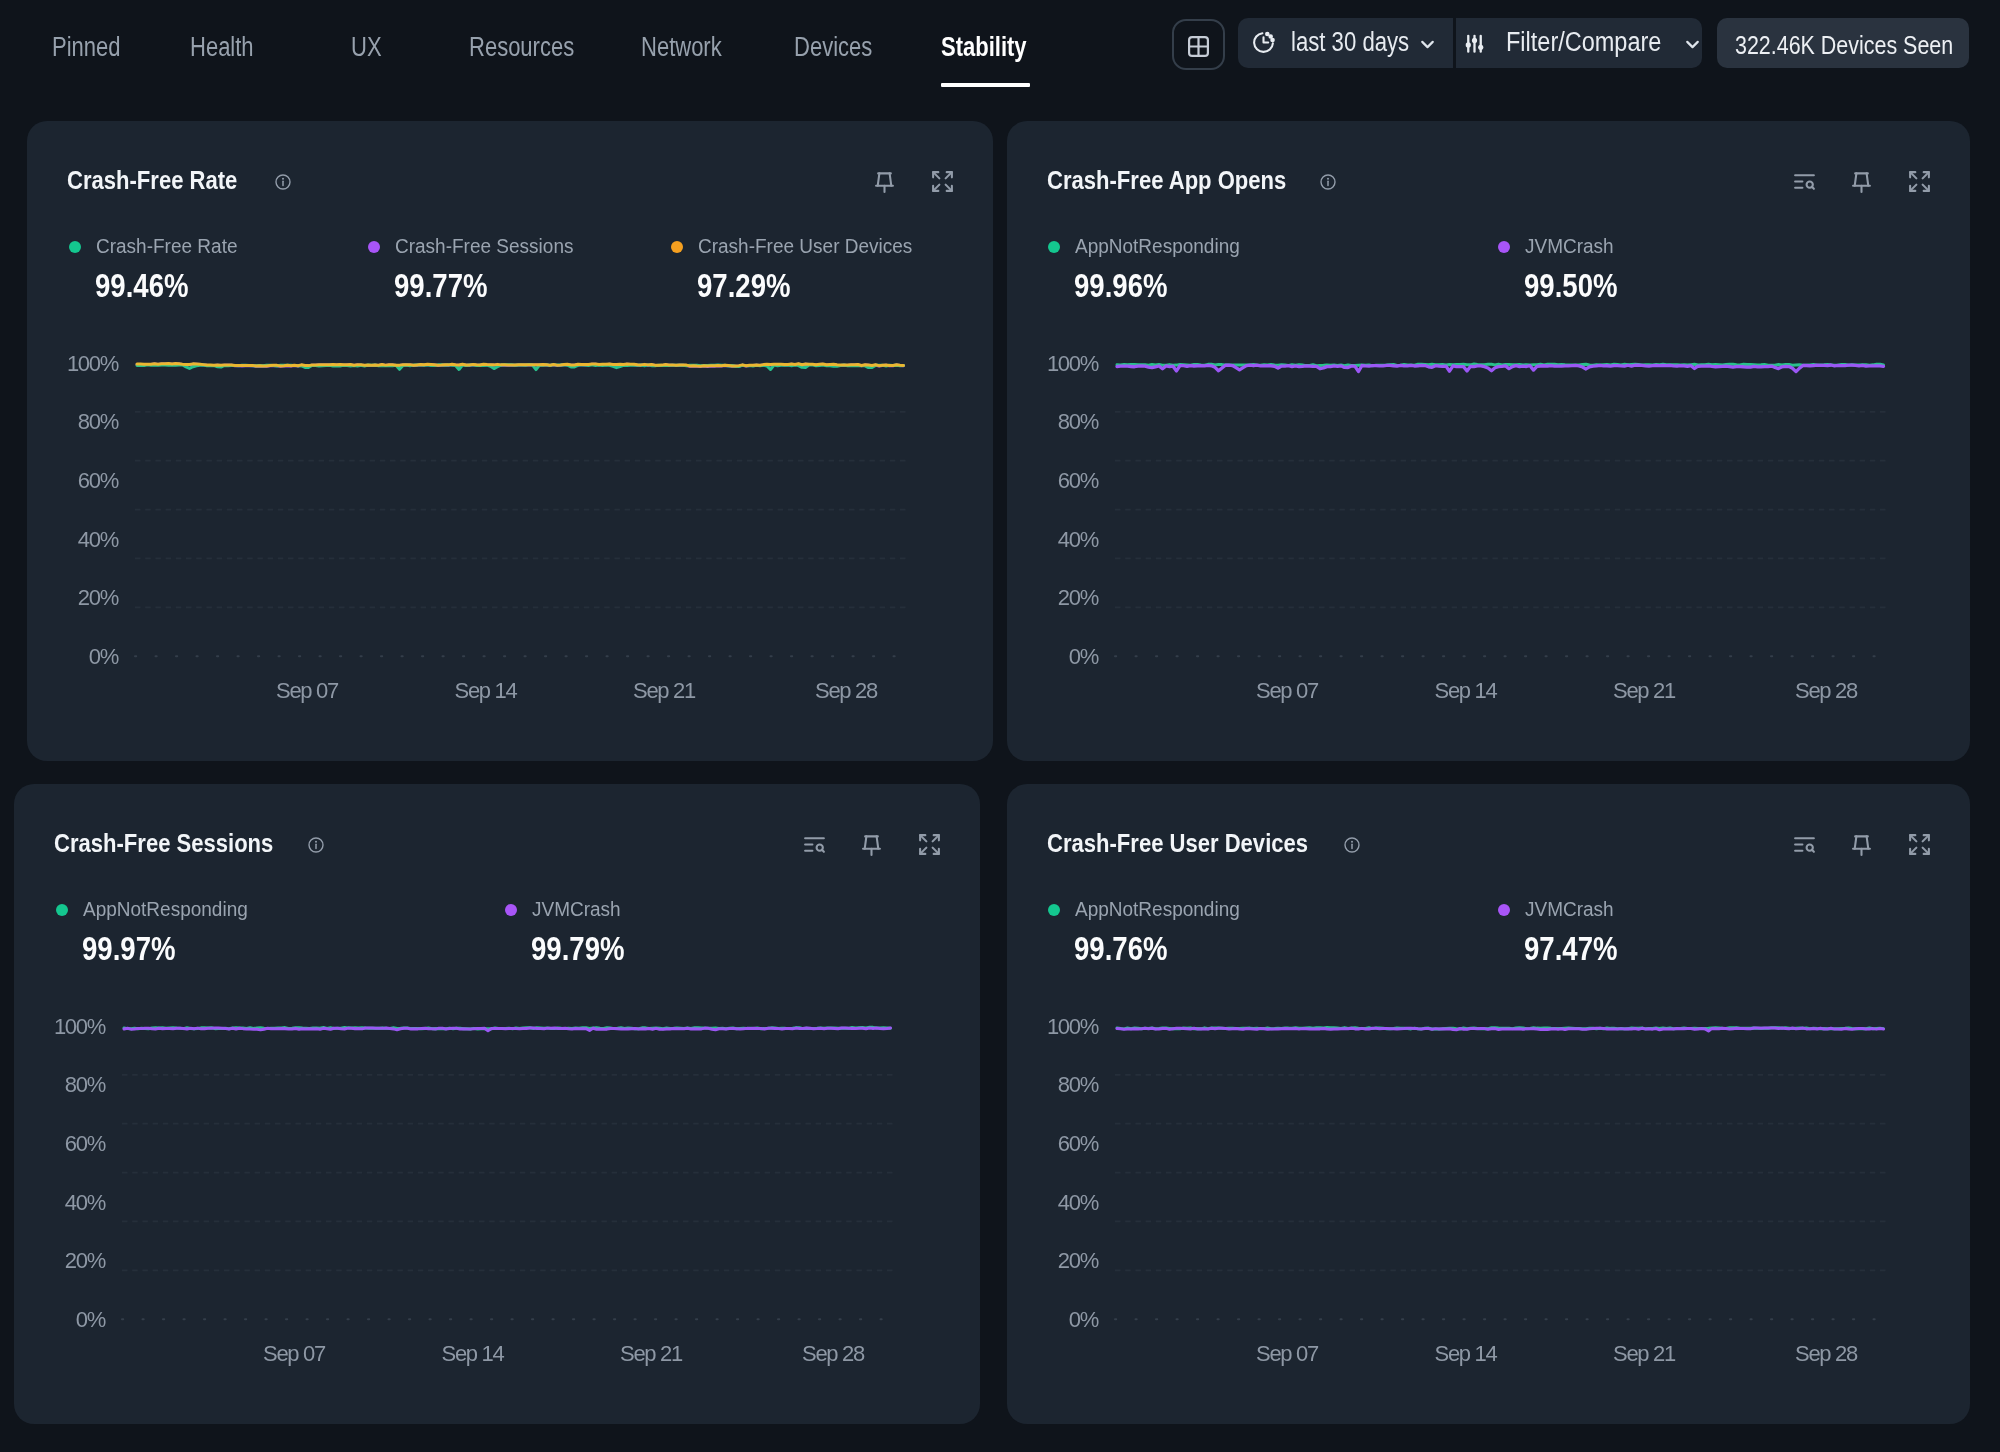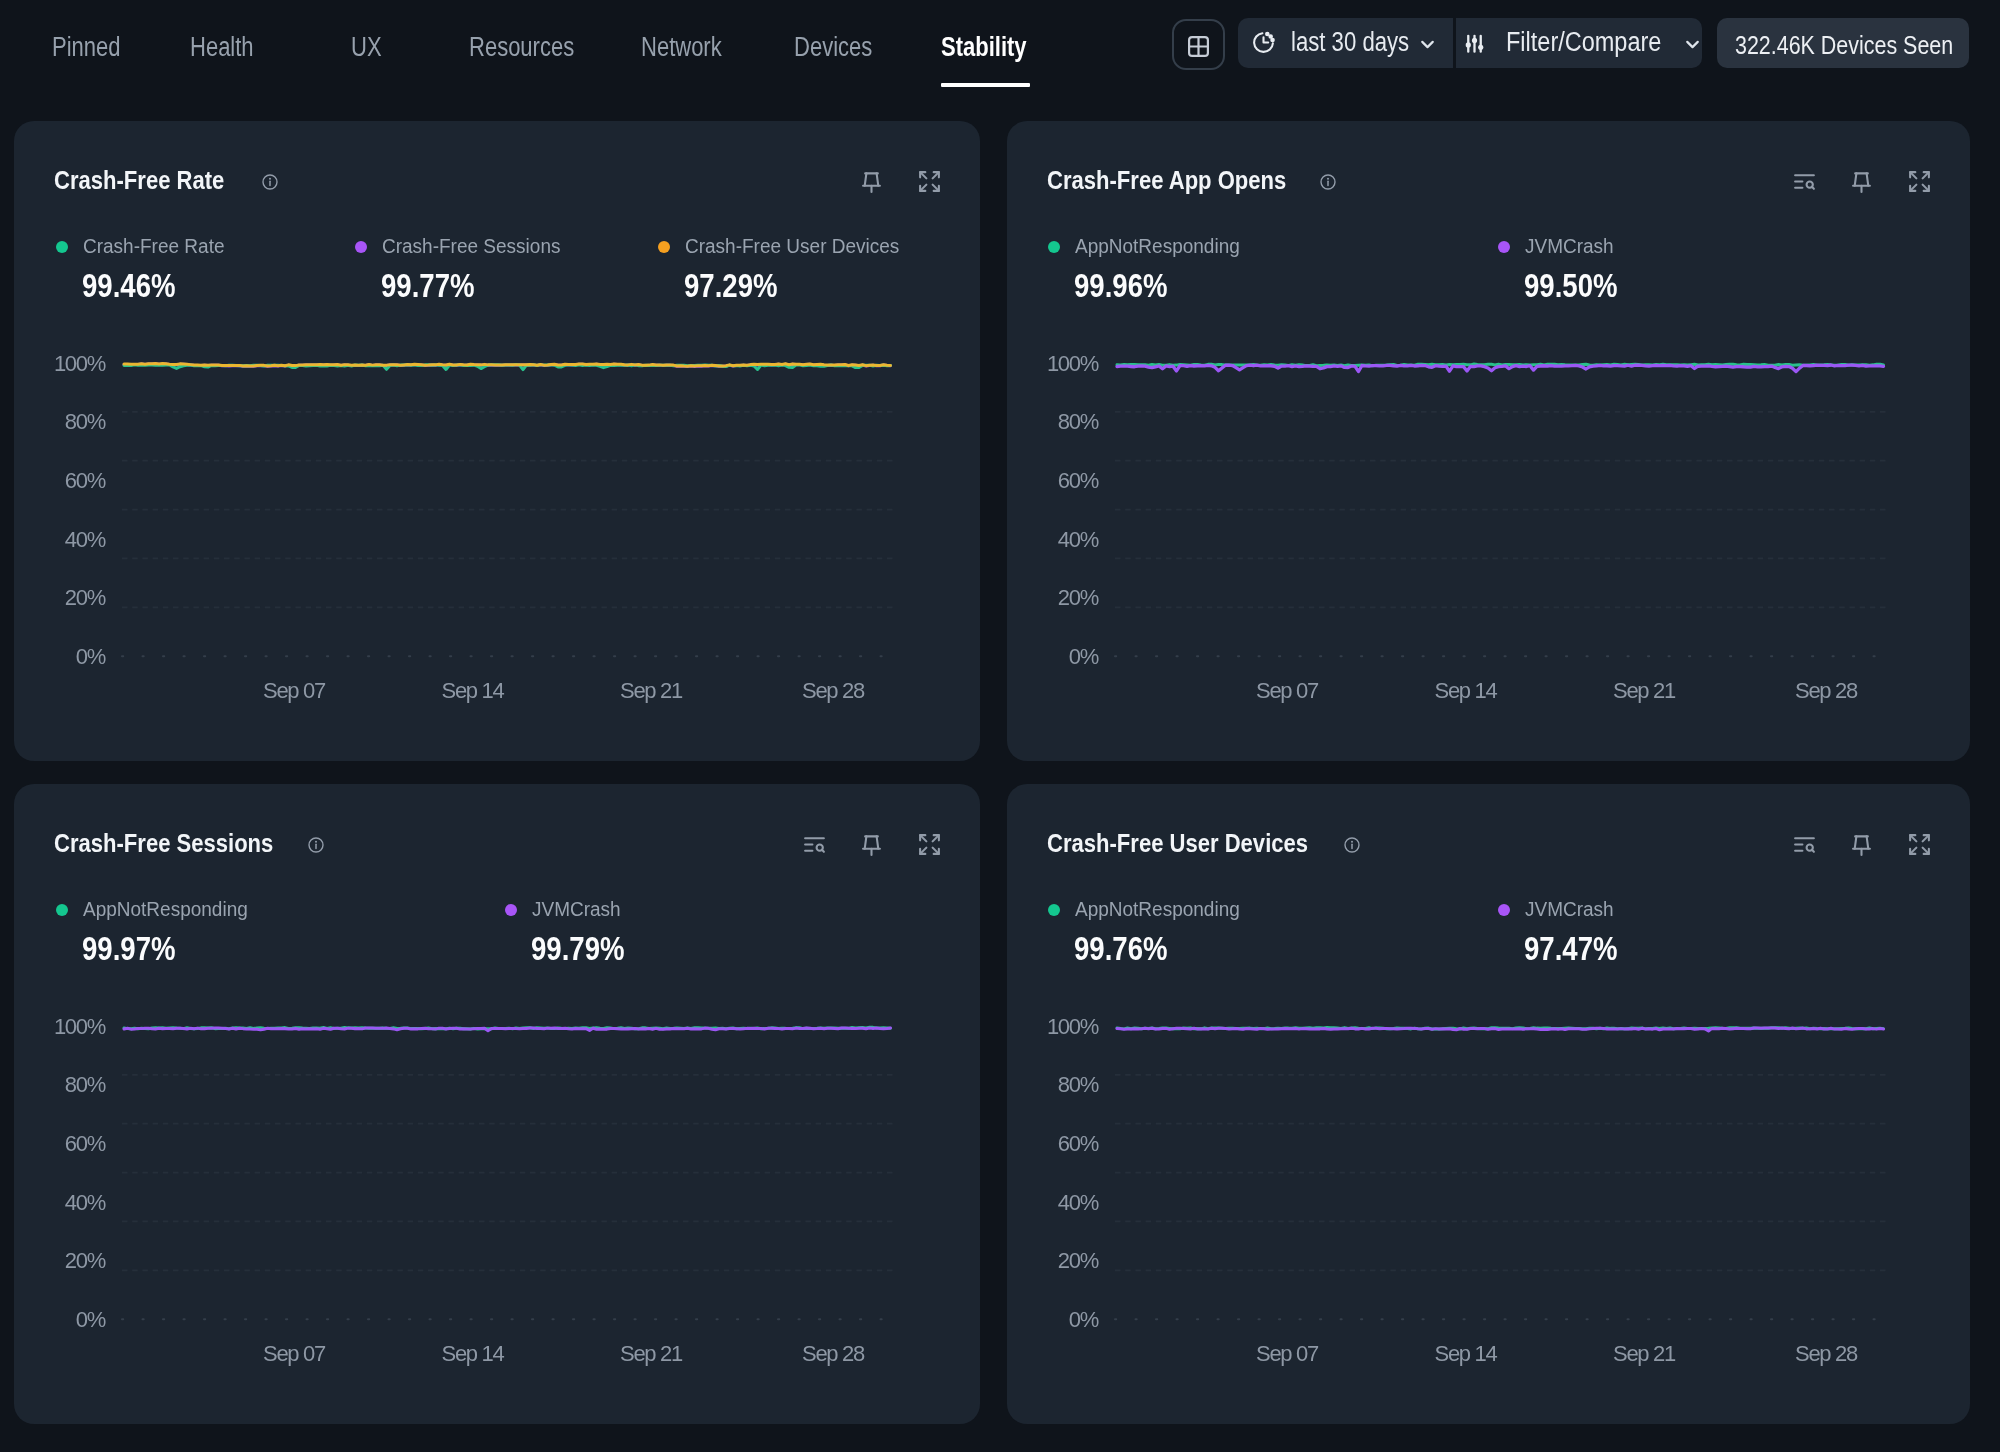--- a/index.html
+++ b/index.html
@@ -36,21 +36,21 @@
       <circle cx="5.5" cy="13.5" r="2.7" fill="#e8ecf1" stroke="none"></circle>
       <circle cx="12" cy="8.8" r="2.7" fill="#e8ecf1" stroke="none"></circle>
       <circle cx="18.5" cy="16" r="2.7" fill="#e8ecf1" stroke="none"></circle>
     </svg></div>
 <div style="position:absolute;left:1506px;top:27px;font-size:27px;color:#e7ebf0;font-weight:400;letter-spacing:0px;transform:scaleX(0.87);transform-origin:left top;white-space:nowrap;">Filter/Compare</div>
 <div style="position:absolute;left:1682px;top:34px"><svg width="21" height="21" viewBox="0 0 24 24" fill="none" stroke="#dfe5ec" stroke-width="2.5" stroke-linecap="round" stroke-linejoin="round">
       <path d="m6 9 6 6 6-6"></path>
     </svg></div>
 <div style="position:absolute;left:1717px;top:18px;width:252px;height:50px;background:#2a333f;border-radius:10px"></div>
 <div style="position:absolute;left:1735px;top:30px;font-size:26px;color:#edf0f4;font-weight:400;letter-spacing:0px;transform:scaleX(0.825);transform-origin:left top;white-space:nowrap;">322.46K Devices Seen</div>
-<div style="position:absolute;left:14px;top:121px;width:966px;height:640px;background:#1c2530;border-radius:20px;overflow:hidden">
+<div style="position:absolute;left:27px;top:121px;width:966px;height:640px;background:#1c2530;border-radius:20px;overflow:hidden">
     <div style="position:absolute;left:40px;top:43.5px;font-size:26px;color:#f2f5f8;font-weight:700;letter-spacing:0px;transform:scaleX(0.848);transform-origin:left top;white-space:nowrap;">Crash-Free Rate</div>
     <svg style="position:absolute;left:248px;top:52.5px" width="16" height="16" viewBox="0 0 16 16" fill="none">
       <circle cx="8" cy="8" r="7" stroke="#929ca9" stroke-width="1.4"></circle>
       <line x1="8" y1="7.2" x2="8" y2="11.4" stroke="#929ca9" stroke-width="1.5" stroke-linecap="round"></line>
       <circle cx="8" cy="4.8" r="1" fill="#929ca9"></circle>
     </svg>
     <div style="position:absolute;left:902.5px;top:48.0px"><svg width="25" height="25" viewBox="0 0 24 24" fill="none" stroke="#929ca9" stroke-width="2" stroke-linecap="round" stroke-linejoin="round">
         <path d="m15 15 6 6"></path>
         <path d="m15 9 6-6"></path>
         <path d="M21 16v5h-5"></path>

